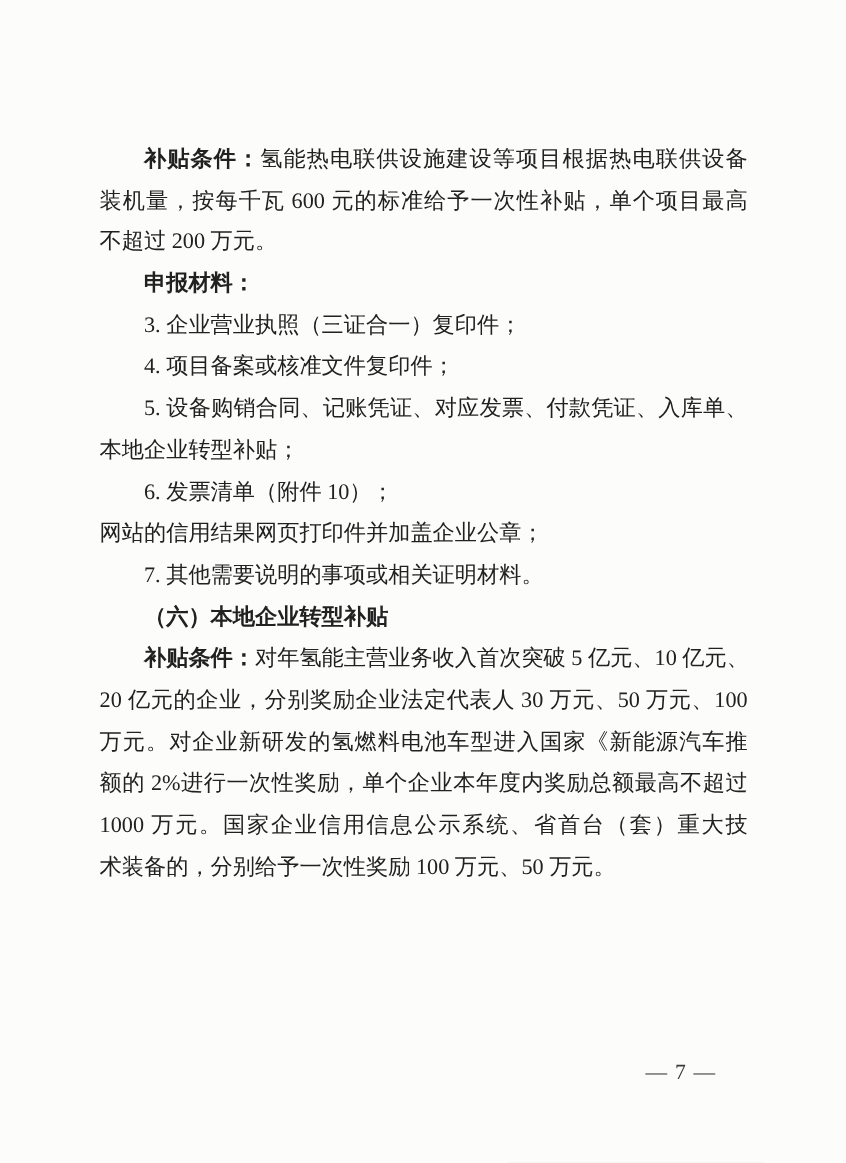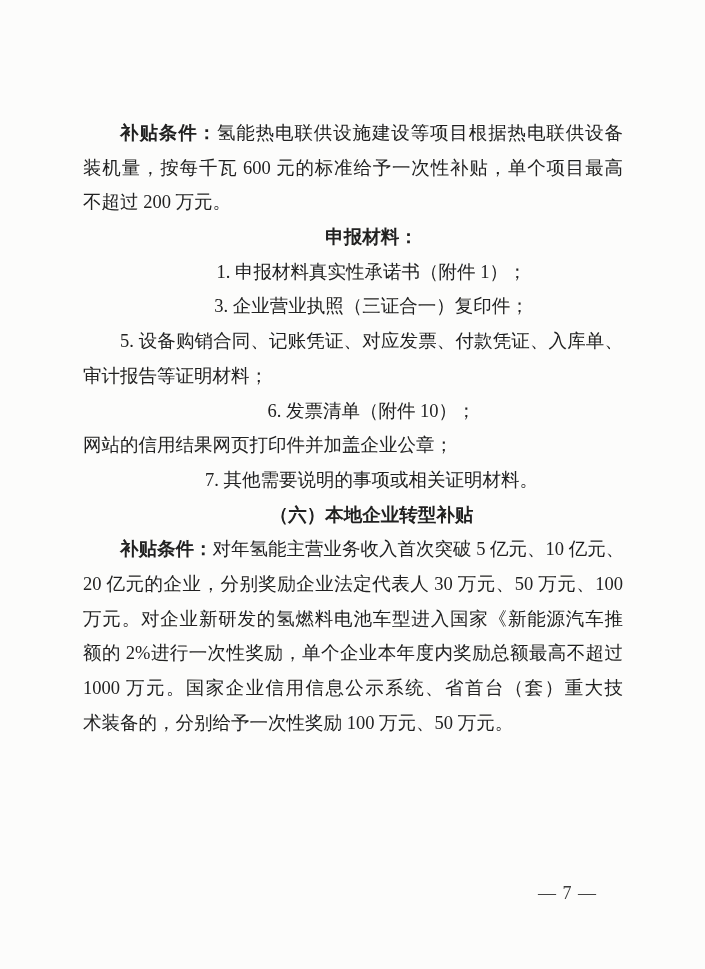--- a/index.html
+++ b/index.html
@@ -25,21 +25,20 @@
   }
   .line {
     height: 34.7px;
     line-height: 34.7px;
     font-size: 18.5px;
     white-space: nowrap;
     text-align: left;
   }
   .line.ind {
     padding-left: 37px;
-    text-align: center;
   }
   .line.just {
     text-align: justify;
     text-align-last: justify;
   }
   .hd {
     font-weight: bold;
   }
   .pagenum {
     position: absolute;
@@ -53,24 +52,24 @@
 </style>
 </head>
 <body>
 
 <div class="page">
   <div class="content" id="content">
       <div class="line ind just"><span class="hd">补贴条件：</span><span>氢能热电联供设施建设等项目根据热电联供设备</span></div>
       <div class="line just"><span>装机量，按每千瓦 600 元的标准给予一次性补贴，单个项目最高</span></div>
       <div class="line"><span>不超过 200 万元。</span></div>
       <div class="line ind"><span class="hd">申报材料：</span></div>
-      <div class="line ind"><span>1. 申报材料真实性承诺书（附件 1）；</span></div>
       <div class="line ind"><span>3. 企业营业执照（三证合一）复印件；</span></div>
+      <div class="line ind"><span>4. 项目备案或核准文件复印件；</span></div>
       <div class="line ind just"><span>5. 设备购销合同、记账凭证、对应发票、付款凭证、入库单、</span></div>
-      <div class="line"><span>审计报告等证明材料；</span></div>
+      <div class="line"><span>本地企业转型补贴；</span></div>
       <div class="line ind"><span>6. 发票清单（附件 10）；</span></div>
       <div class="line"><span>网站的信用结果网页打印件并加盖企业公章；</span></div>
       <div class="line ind"><span>7. 其他需要说明的事项或相关证明材料。</span></div>
       <div class="line ind"><span class="hd">（六）本地企业转型补贴</span></div>
       <div class="line ind just"><span class="hd">补贴条件：</span><span>对年氢能主营业务收入首次突破 5 亿元、10 亿元、</span></div>
       <div class="line just"><span>20 亿元的企业，分别奖励企业法定代表人 30 万元、50 万元、100</span></div>
       <div class="line just"><span>万元。对企业新研发的氢燃料电池车型进入国家《新能源汽车推</span></div>
       <div class="line just"><span>额的 2%进行一次性奖励，单个企业本年度内奖励总额最高不超过</span></div>
       <div class="line just"><span>1000 万元。国家企业信用信息公示系统、省首台（套）重大技</span></div>
       <div class="line"><span>术装备的，分别给予一次性奖励 100 万元、50 万元。</span></div>

